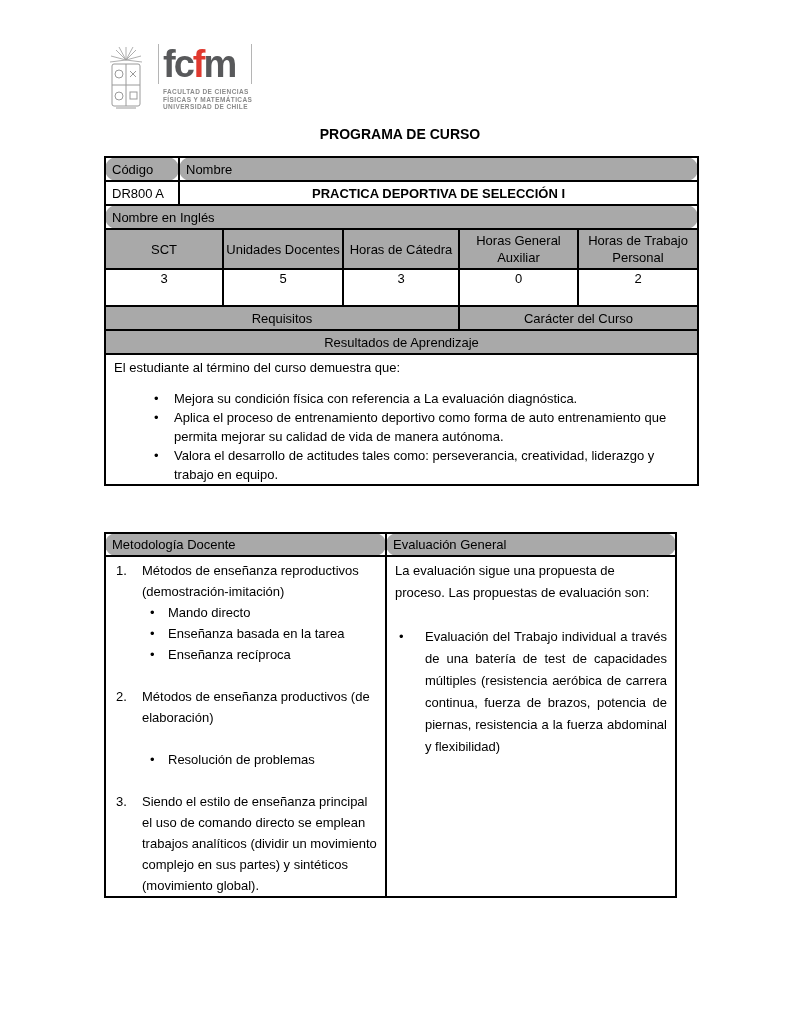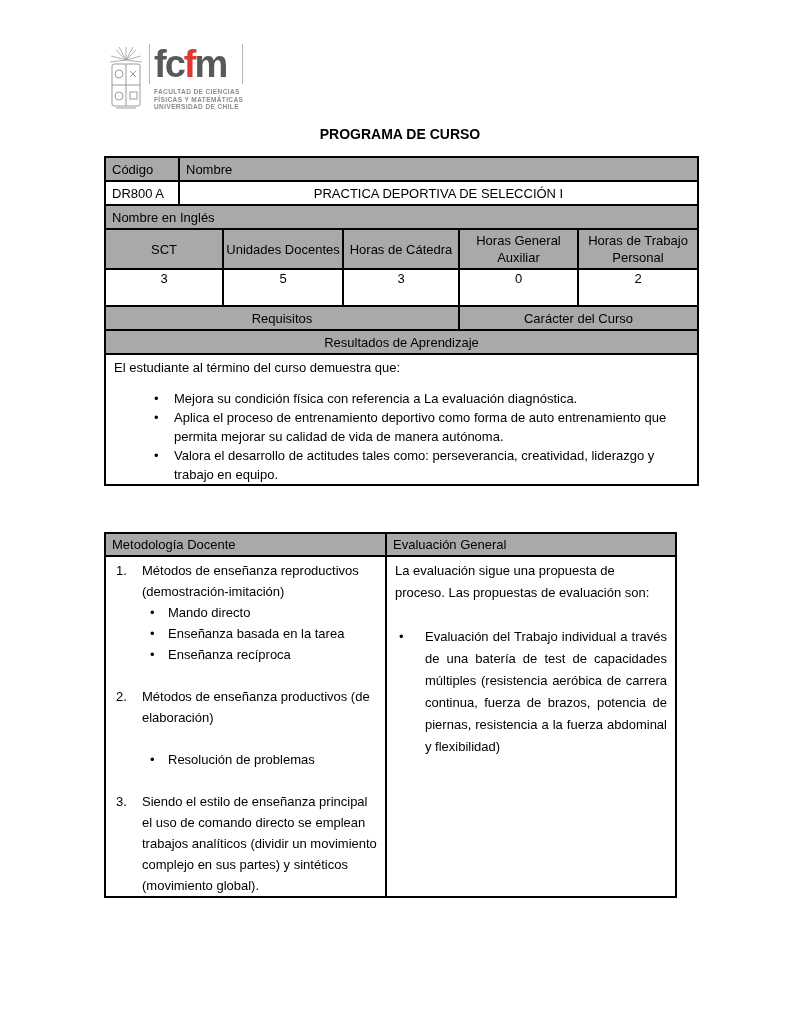--- a/index.html
+++ b/index.html
@@ -2,38 +2,38 @@
 <html><head>
 <meta charset="utf-8">
 <style>
   html,body{margin:0;padding:0;background:#ffffff;}
   .page{position:relative;width:800px;height:1035px;background:#ffffff;overflow:hidden;
         font-family:"Liberation Sans",sans-serif;color:#000;}
 
   
   .logo{position:absolute;left:106px;top:44px;display:flex;align-items:flex-start;}
   .seal{margin-top:2px;}
-  .logo-right{margin-left:3px;}
+  .logo-right{margin-left:12px;}
   .wordmark{font-weight:bold;font-size:38px;line-height:40px;letter-spacing:-2px;
             color:#58595b;padding:0 4px;border-left:1px solid #b5b5b5;border-right:1px solid #b5b5b5;}
   .wordmark .red{color:#e0392f;}
   .logo-sub{margin-top:4px;padding-left:5px;font-size:6.5px;line-height:7.5px;
             letter-spacing:.4px;color:#8b8b8b;font-weight:bold;}
 
   
   .doc-title{position:absolute;top:126px;left:0;width:800px;text-align:center;
              font-size:14px;font-weight:bold;}
 
   
   table{border-collapse:collapse;table-layout:fixed;font-size:13px;}
   td{border:2px solid #000;overflow:hidden;}
   .gy{background:#a9a9a9;}
-  .pl{padding-left:6px;text-align:left;}
+  .pl{padding-left:6px;text-align:left;border-radius:12px;}
   .ctr{text-align:center;}
-  .bold{font-weight:normal;}
+  .bold{font-weight:bold;}
   .vt{vertical-align:top;}
 
   .t1{position:absolute;left:104px;top:156px;width:593px;}
   .t2{position:absolute;left:104px;top:532px;width:571px;}
 
   .t1 .r-sm td{height:20px;}
   .t1 .r-hours td{height:36px;line-height:17px;}
   .t1 .r-vals td{height:33px;padding-top:1px;}
 
   .bigcell{height:121px;padding:3px 8px 0 8px;line-height:19px;}

